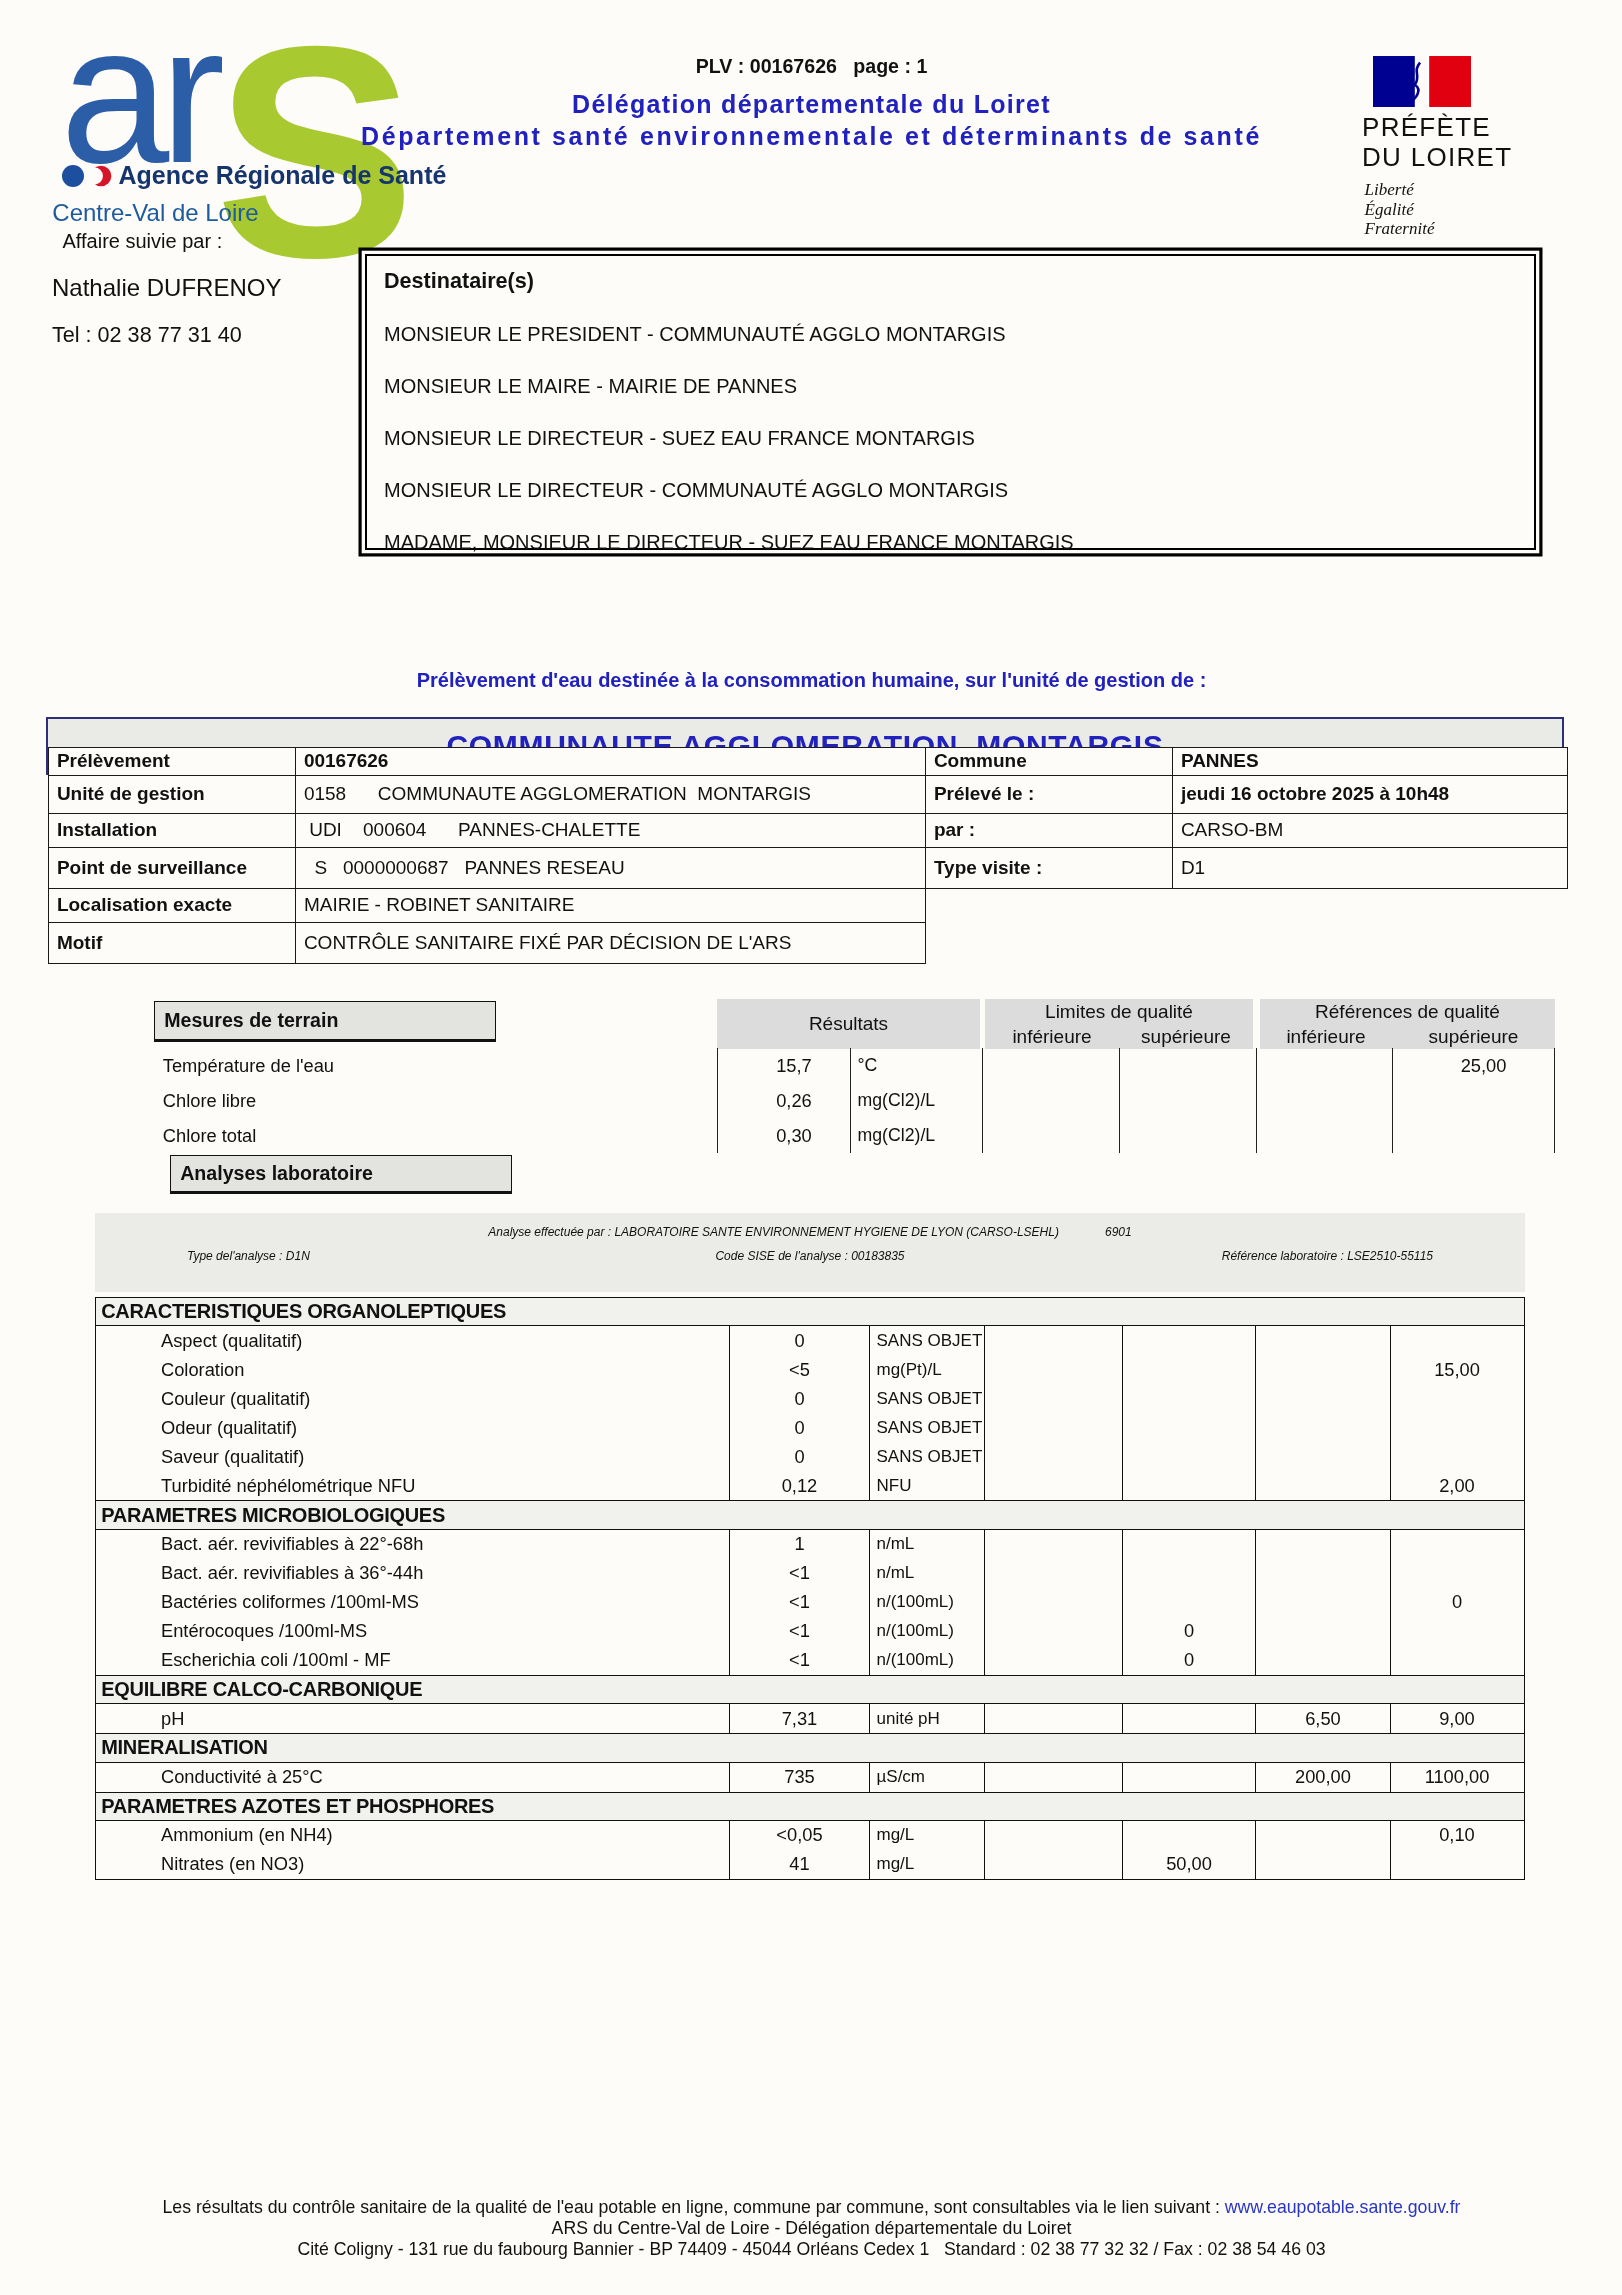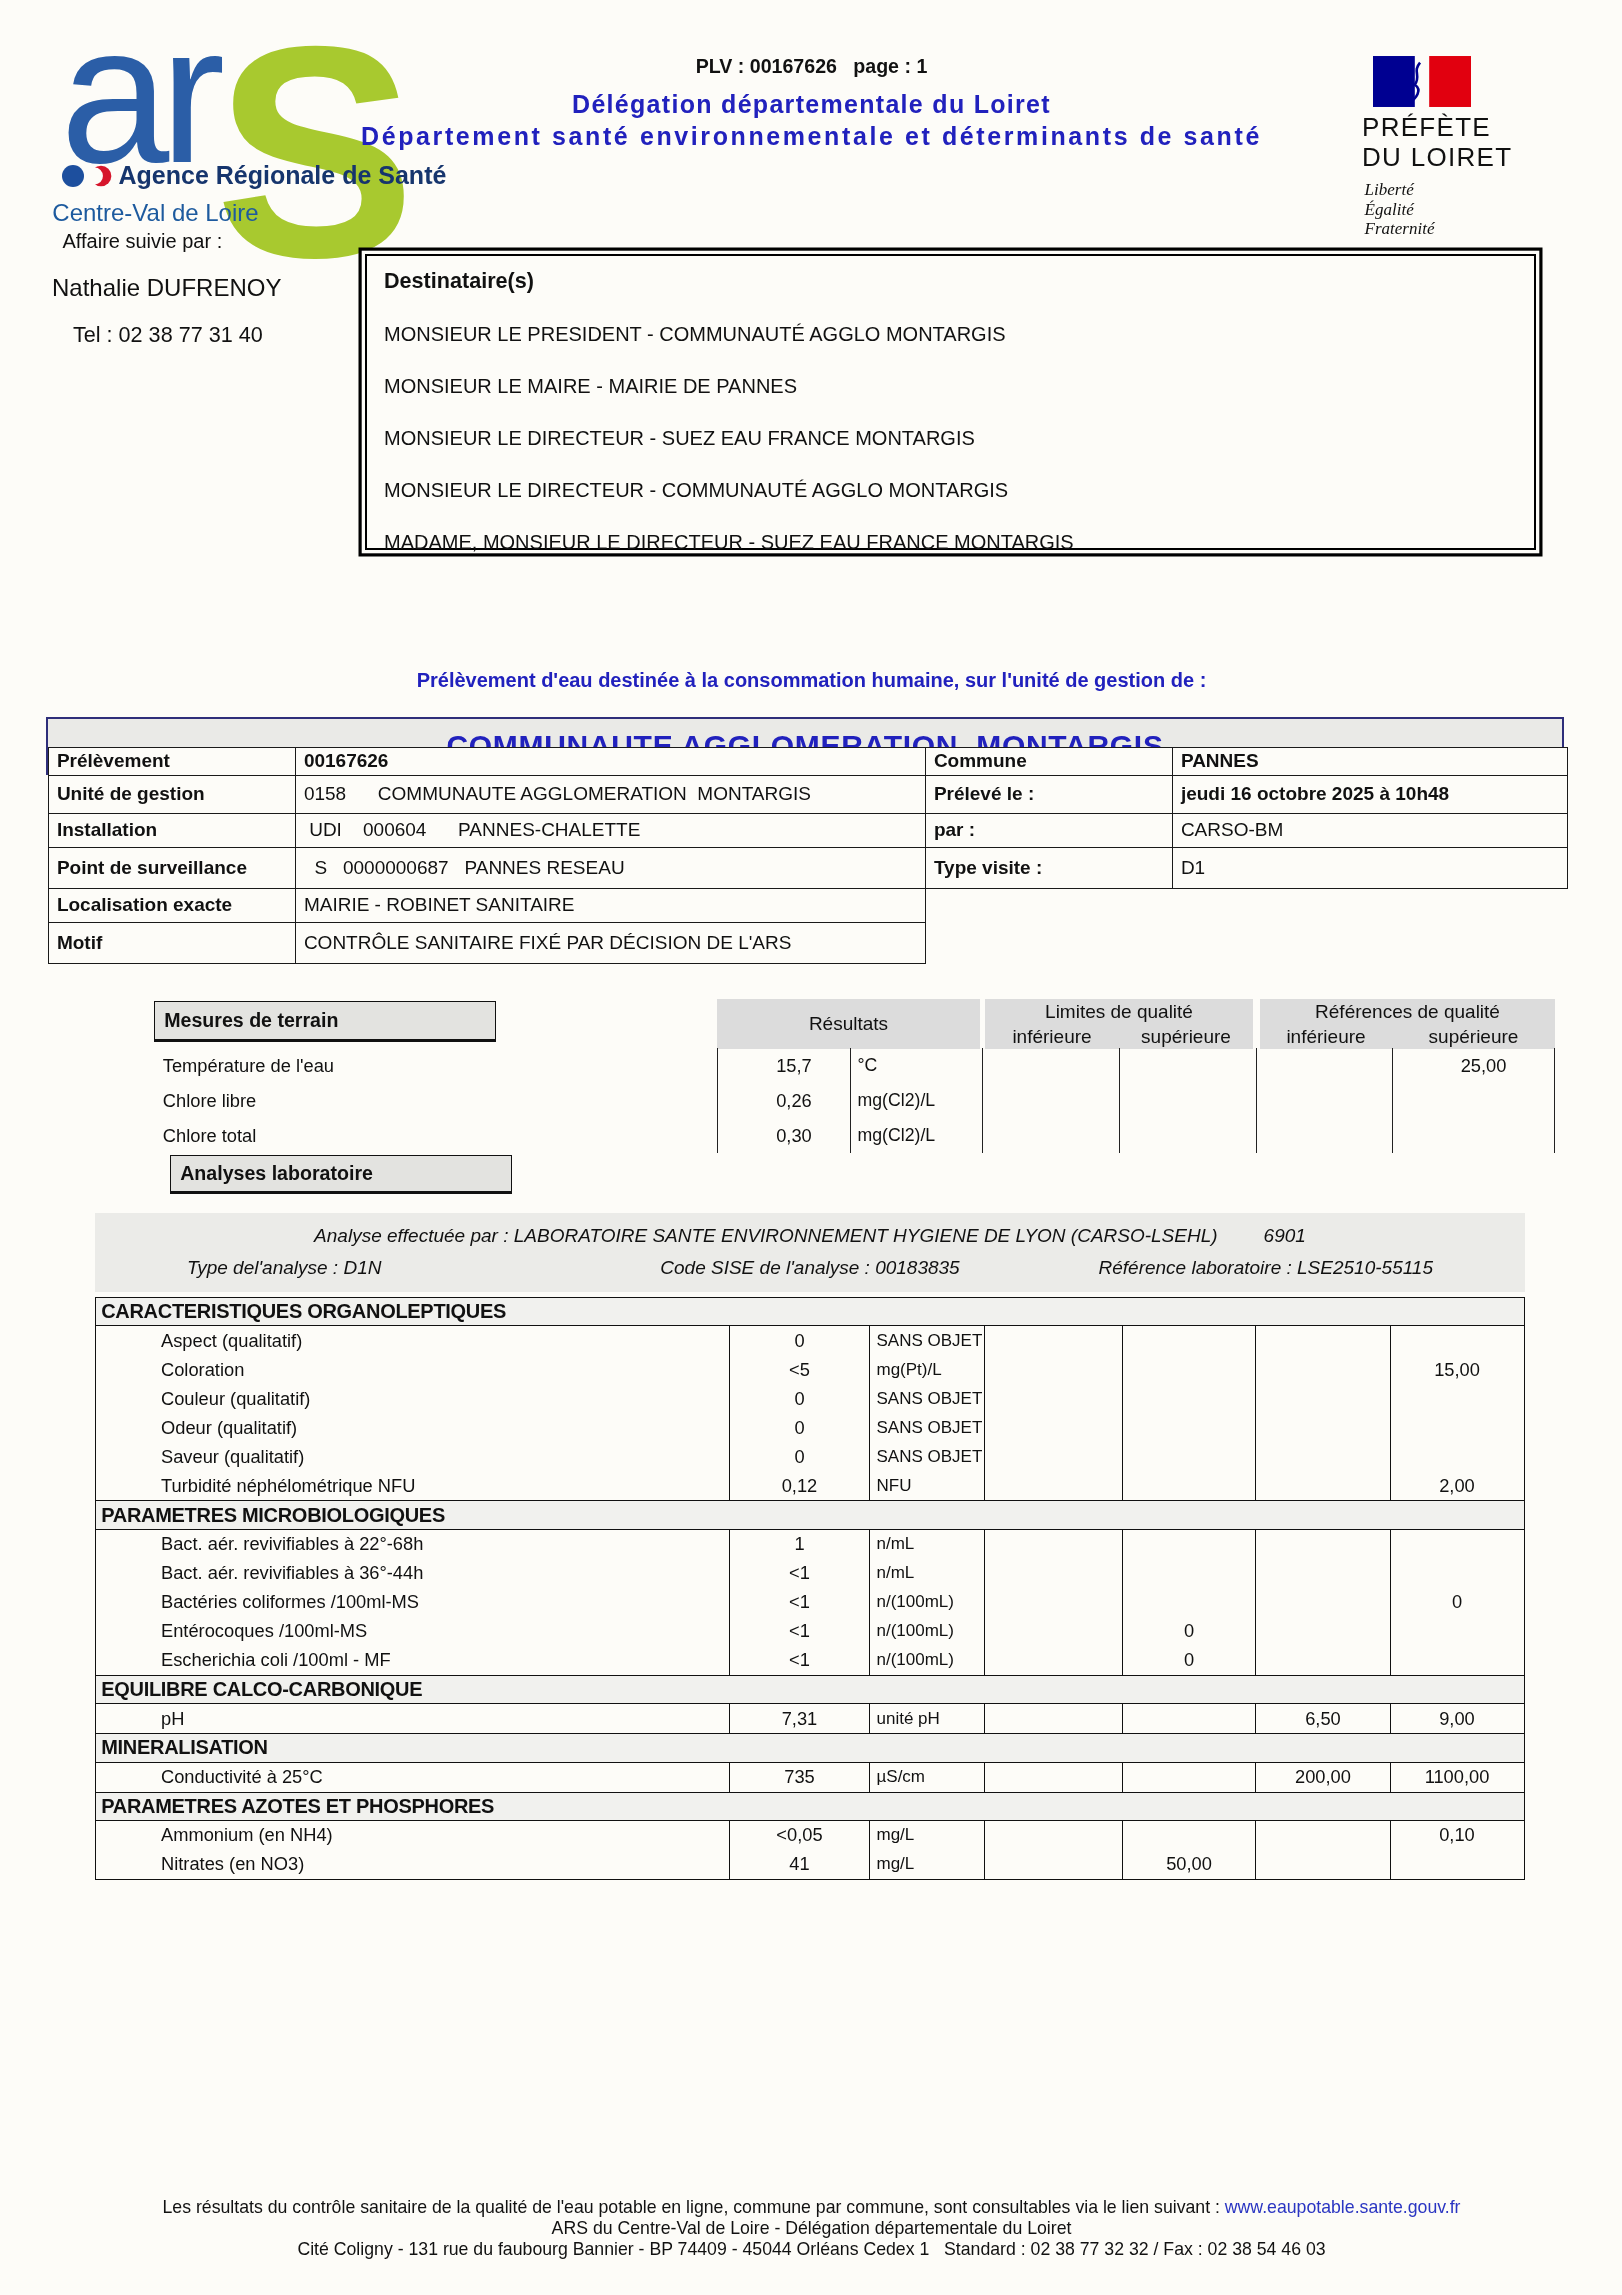--- a/index.html
+++ b/index.html
@@ -25,21 +25,21 @@
   
   .pref{left:1362px;top:56px;width:242px;}
   .pref-flag{margin-left:10.5px;display:block;}
   .pref-name{font-size:26px;font-weight:normal;letter-spacing:1.3px;line-height:30px;color:#111;margin-top:5.2px;}
   .pref-motto{font-family:"Liberation Serif",serif;font-style:italic;font-size:17px;line-height:19.6px;margin-top:7.9px;margin-left:2.6px;}
 
   
   .contact{left:52px;top:230px;}
   .contact-l1{font-size:20px;margin-left:10.5px;}
   .contact-l2{font-size:24px;margin-top:21px;}
-  .contact-l3{font-size:21.6px;margin-top:19.6px;margin-left:21px;}
+  .contact-l3{font-size:21.6px;margin-top:19.6px;margin-left:0;}
 
   
   .dest{left:365px;top:254px;width:1171px;height:296px;border:2px solid #000;
         box-shadow:0 0 0 3.3px #fdfcf8,0 0 0 6.5px #000;background:#fdfcf8;
         padding:11.8px 17px;box-sizing:border-box;}
   .dest-title{font-size:21.6px;font-weight:bold;}
   .dest-item{font-size:20px;margin-top:29px;white-space:nowrap;}
 
   
   .intro{left:0;right:0;top:669px;text-align:center;font-size:20px;font-weight:bold;color:#2121bd;}
@@ -76,21 +76,21 @@
   .fm-grid .c{height:35px;display:flex;align-items:center;font-size:18.3px;padding-left:20px;}
   .fm-grid .c.vline{border-left:1.3px solid #222;}
   .fm-grid .c.endline{border-right:1.3px solid #222;}
   .fm-grid .name{padding-left:11.8px;}
   .fm-grid .ctr{justify-content:center;}
   .fm-grid .unit{padding-left:6.5px;font-size:17.7px;}
 
   
   .lab-title{left:150px;top:1155px;width:342px;height:39px;margin-left:20px;}
   .lab-bar{left:95px;top:1213px;width:1430px;height:79px;background:#ebebe8;box-sizing:border-box;
-           font-style:italic;font-size:19px;}
+           font-style:italic;font-size:12px;}
   .lab-l1{display:flex;justify-content:center;gap:46px;padding-top:11.8px;}
   .lab-l2{display:grid;grid-template-columns:1fr 1fr 1fr;padding:10.5px 92px 0 92px;}
   .lab-l2 .m{text-align:center;}
   .lab-l2 .r{text-align:right;}
 
   
   .an{left:95px;top:1297px;width:1430px;}
   .an-sec-h{background:#f1f1ee;border:1.3px solid #111;box-sizing:border-box;height:29.4px;
             display:flex;align-items:center;padding-left:5.2px;font-size:20px;font-weight:bold;letter-spacing:-0.3px;}
   .an-rows{border-left:1.3px solid #111;border-right:1.3px solid #111;display:grid;

